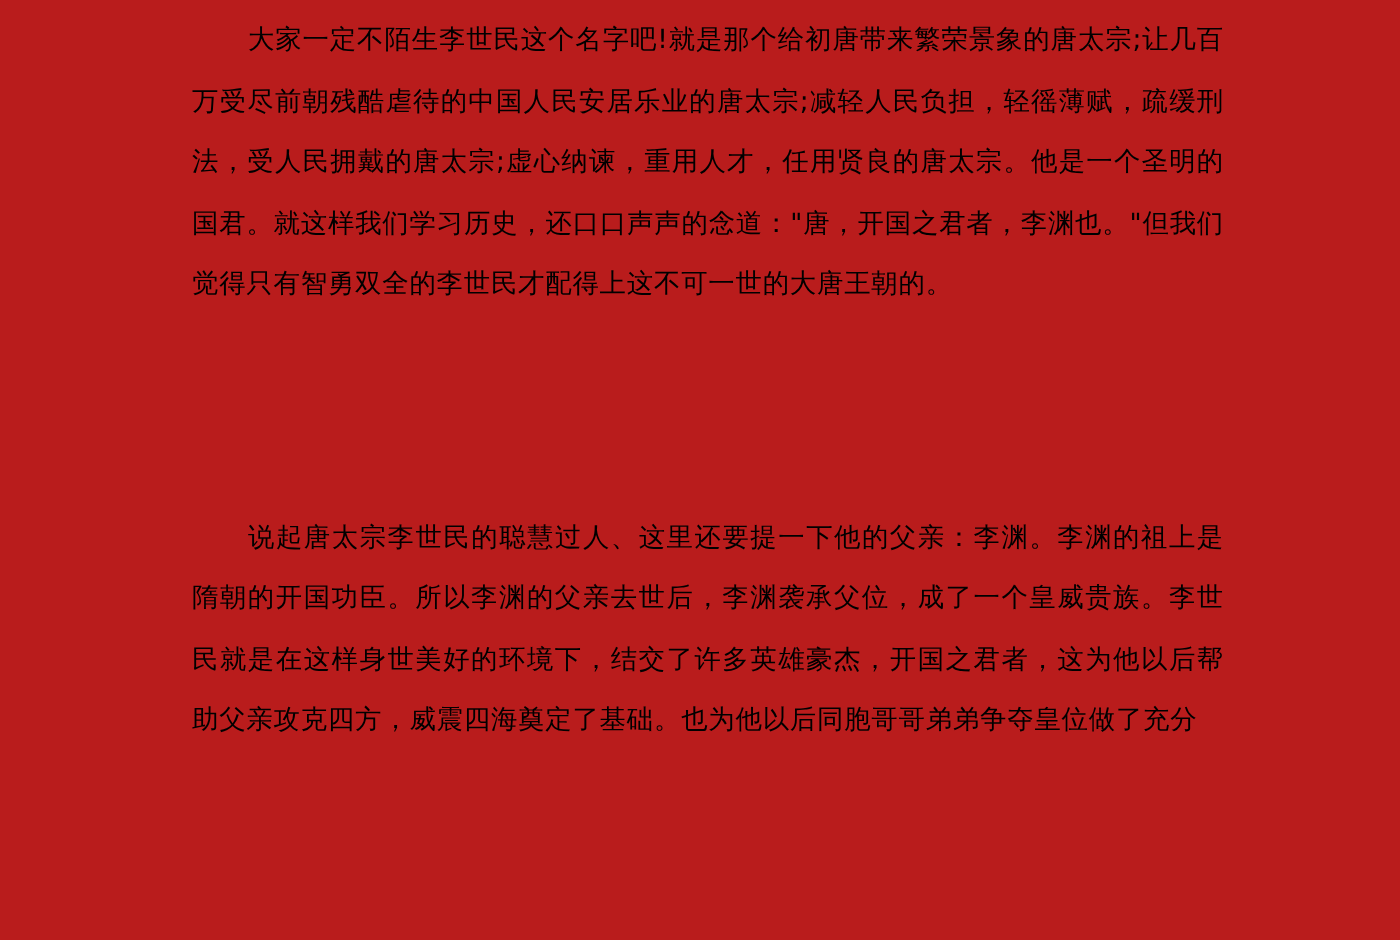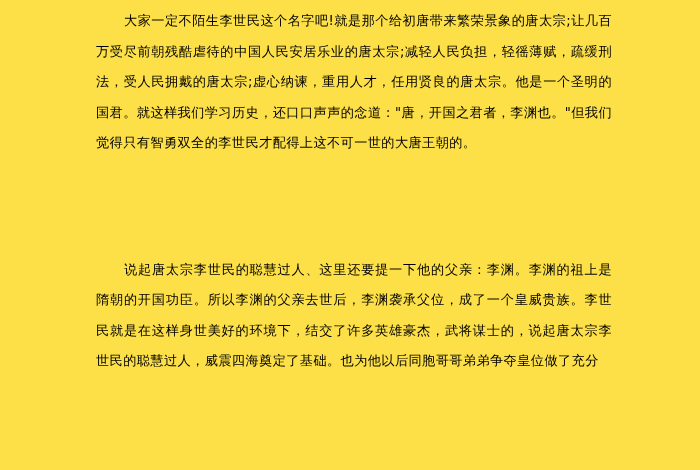--- a/index.html
+++ b/index.html
@@ -10,21 +10,21 @@
     width: 700px;
     height: 470px;
     background: #ffffff;
     font-family: "DejaVu Sans", sans-serif;
     overflow: hidden;
   }
   .page {
     position: relative;
     width: 700px;
     height: 470px;
-    background: #fde047;
+    background: #b91c1c;
     box-sizing: border-box;
     padding: 0;
   }
   .doc-body {
     position: absolute;
     left: 96px;
     top: 6px;
     width: 516px;
   }
   .para {
@@ -45,15 +45,15 @@
     height: 96px;
   }
 </style>
 </head>
 <body>
 
 <div class="page">
   <div class="doc-body">
     <p class="para indent">大家一定不陌生李世民这个名字吧!就是那个给初唐带来繁荣景象的唐太宗;让几百万受尽前朝残酷虐待的中国人民安居乐业的唐太宗;减轻人民负担，轻徭薄赋，疏缓刑法，受人民拥戴的唐太宗;虚心纳谏，重用人才，任用贤良的唐太宗。他是一个圣明的国君。就这样我们学习历史，还口口声声的念道："唐，开国之君者，李渊也。"但我们觉得只有智勇双全的李世民才配得上这不可一世的大唐王朝的。</p>
     <div class="para-gap"></div>
-    <p class="para indent">说起唐太宗李世民的聪慧过人、这里还要提一下他的父亲：李渊。李渊的祖上是隋朝的开国功臣。所以李渊的父亲去世后，李渊袭承父位，成了一个皇威贵族。李世民就是在这样身世美好的环境下，结交了许多英雄豪杰，武将谋士的，说起唐太宗李世民的聪慧过人，威震四海奠定了基础。也为他以后同胞哥哥弟弟争夺皇位做了充分</p>
+    <p class="para indent">说起唐太宗李世民的聪慧过人、这里还要提一下他的父亲：李渊。李渊的祖上是隋朝的开国功臣。所以李渊的父亲去世后，李渊袭承父位，成了一个皇威贵族。李世民就是在这样身世美好的环境下，结交了许多英雄豪杰，开国之君者，这为他以后帮助父亲攻克四方，威震四海奠定了基础。也为他以后同胞哥哥弟弟争夺皇位做了充分</p>
   </div>
 </div>
 
 </body></html>

